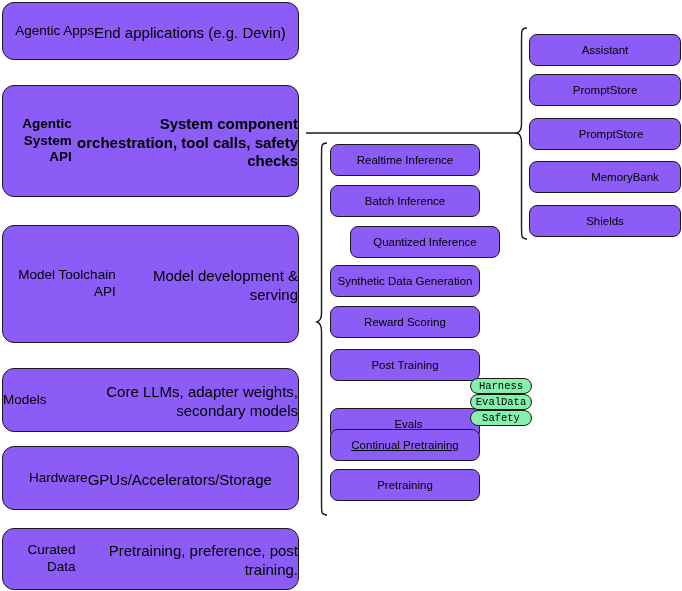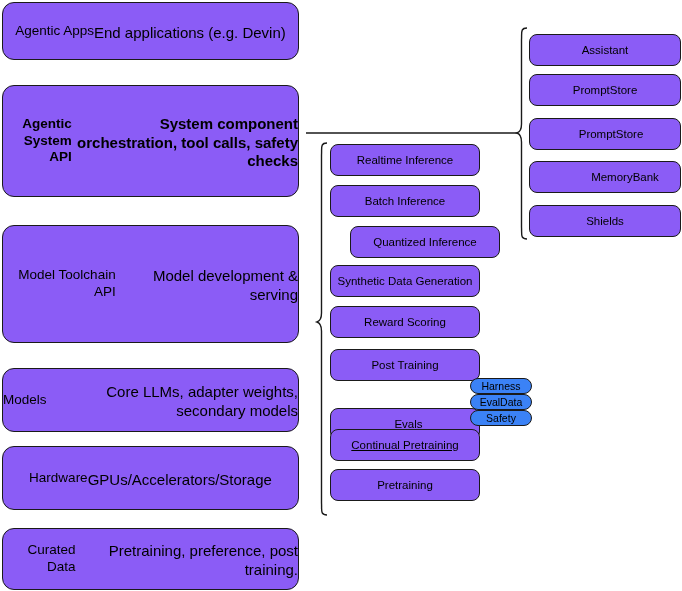--- a/index.html
+++ b/index.html
@@ -61,32 +61,33 @@
     left: 529px;
     width: 152px;
     height: 32px;
     border-radius: 8px;
     font-size: 11.5px;
   }
   
   .pill {
     position: absolute;
     box-sizing: border-box;
-    background: #3b82f6;
+    background: #86efac;
     border: 1.4px solid #1a1a1a;
     border-radius: 14px;
     height: 16px;
     left: 470px;
     width: 62px;
     display: flex;
     align-items: center;
     justify-content: center;
     font-size: 10.5px;
     line-height: 1;
     z-index: 5;
+    font-family: Liberation Mono, monospace;
   }
   svg.connectors {
     position: absolute;
     left: 0; top: 0;
     width: 682px;
     height: 591px;
     pointer-events: none;
     z-index: 3;
   }
   svg.connectors path, svg.connectors line {

